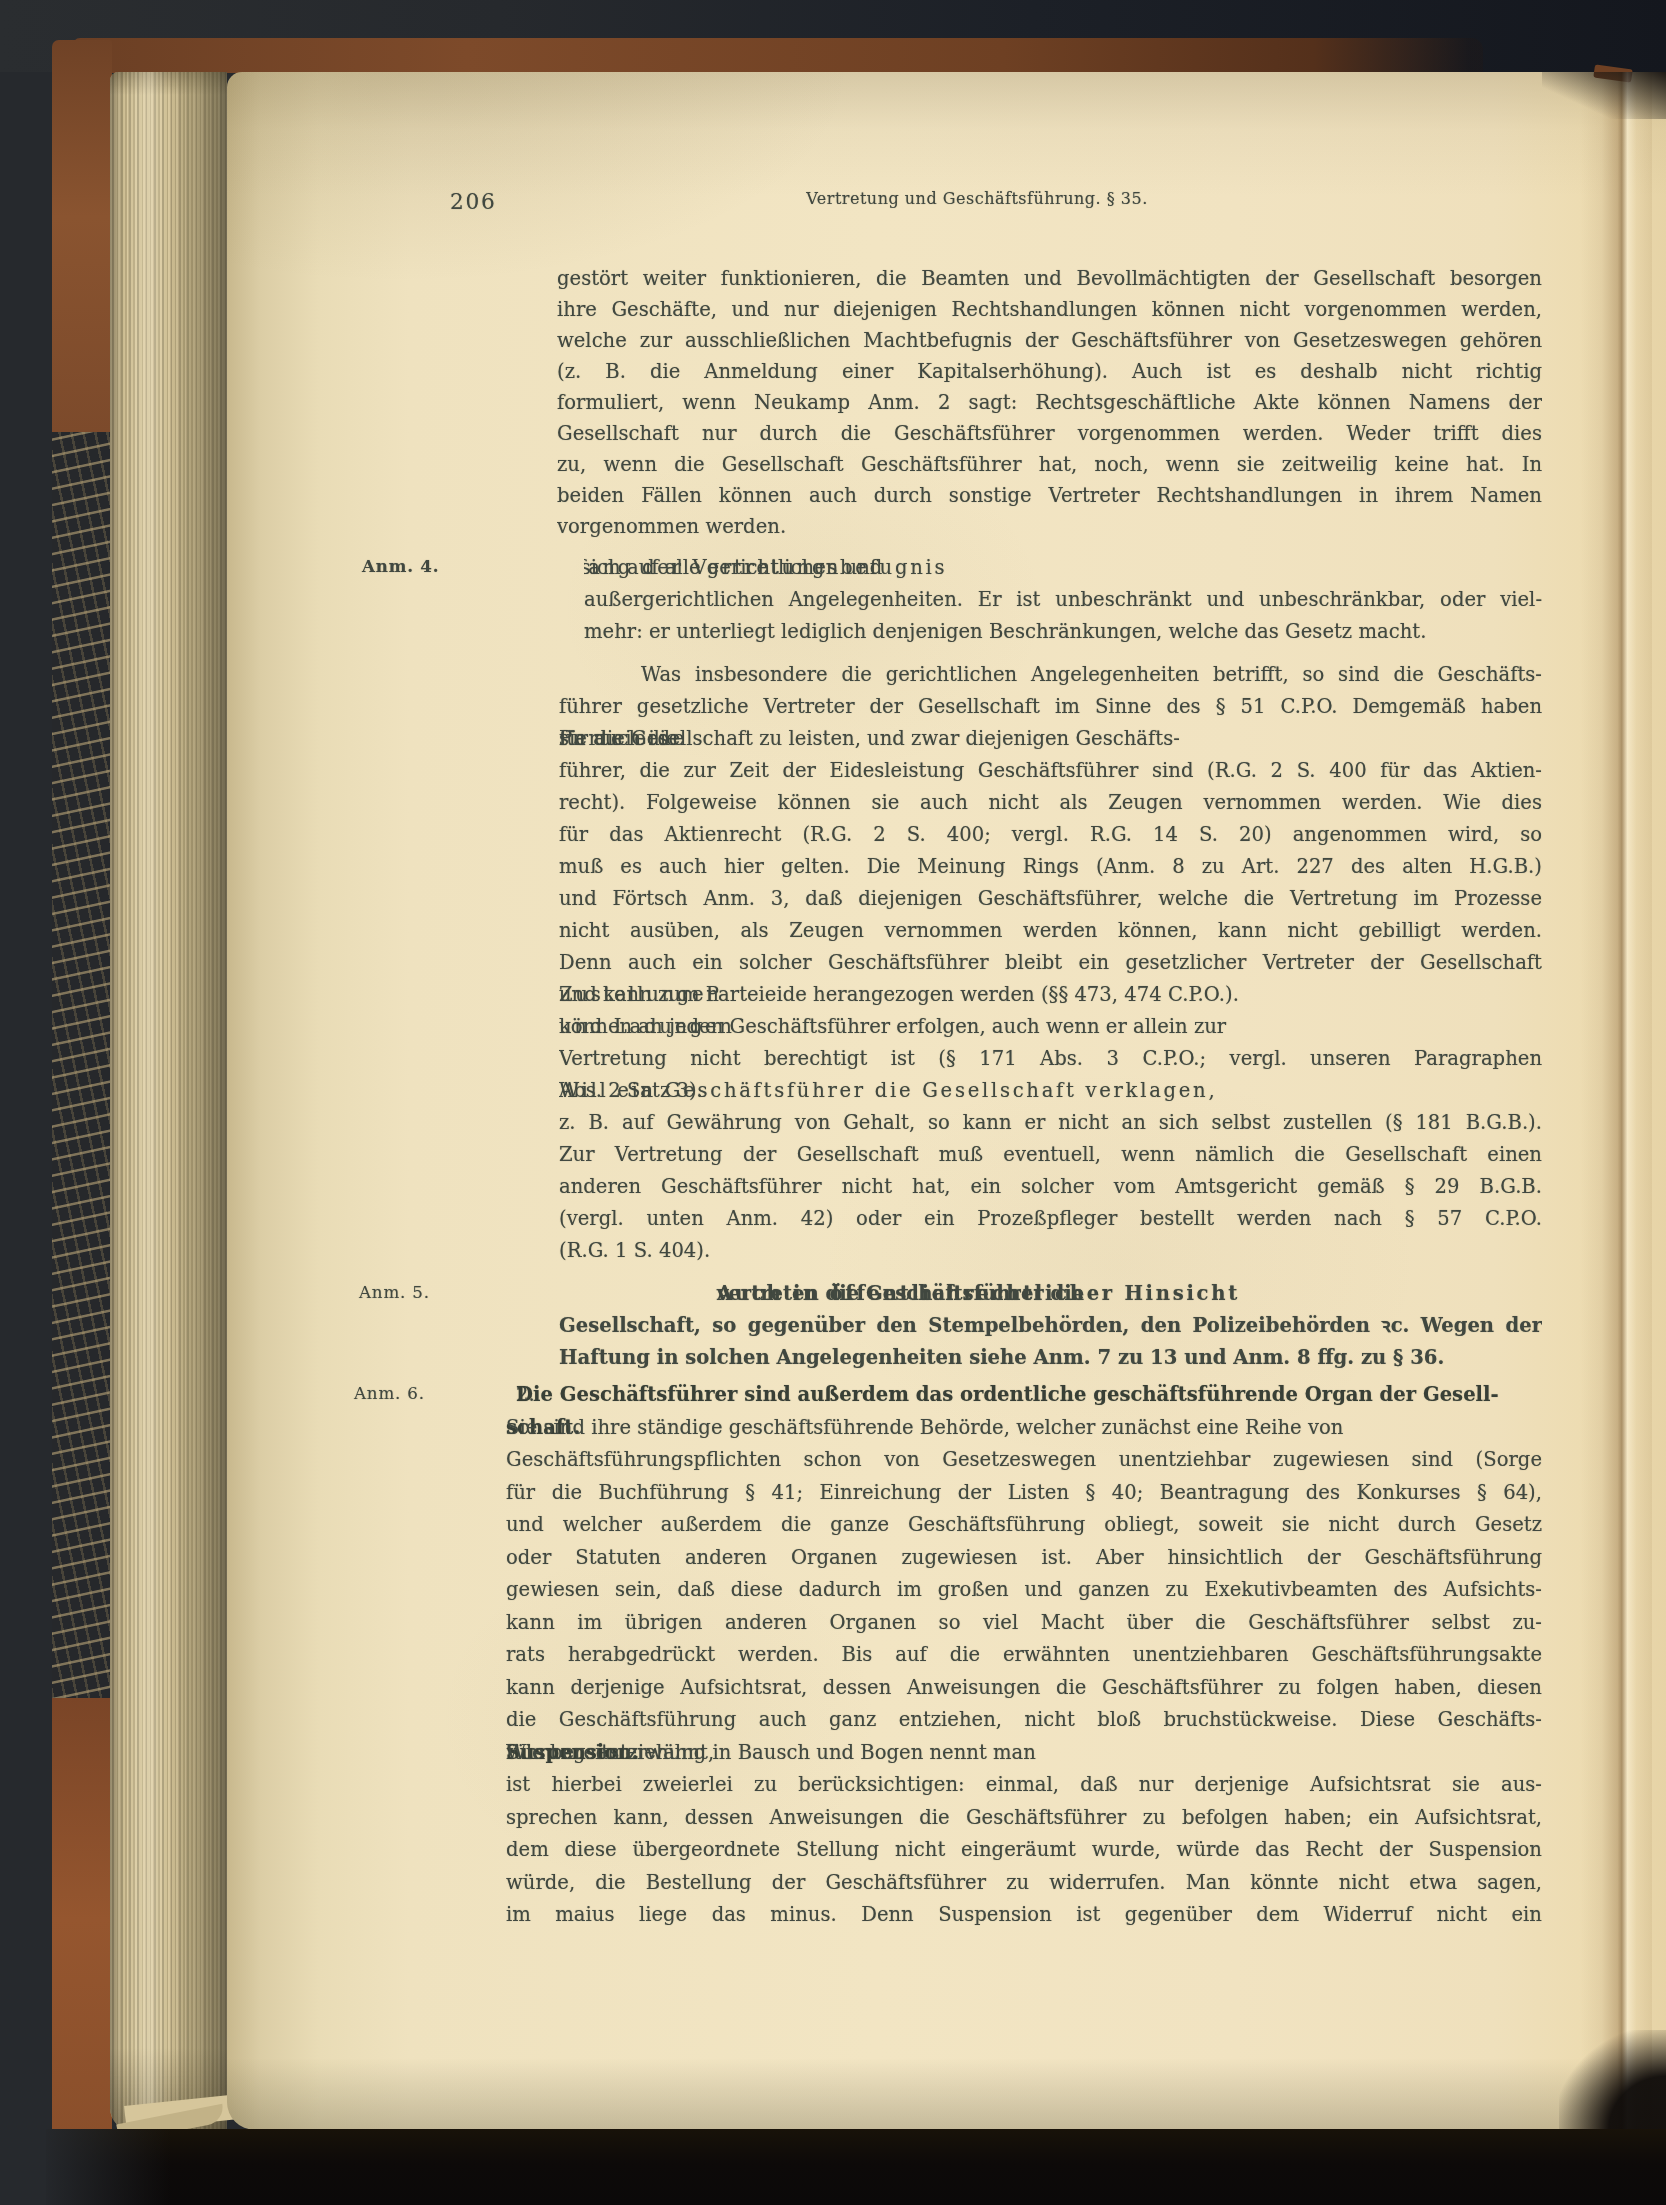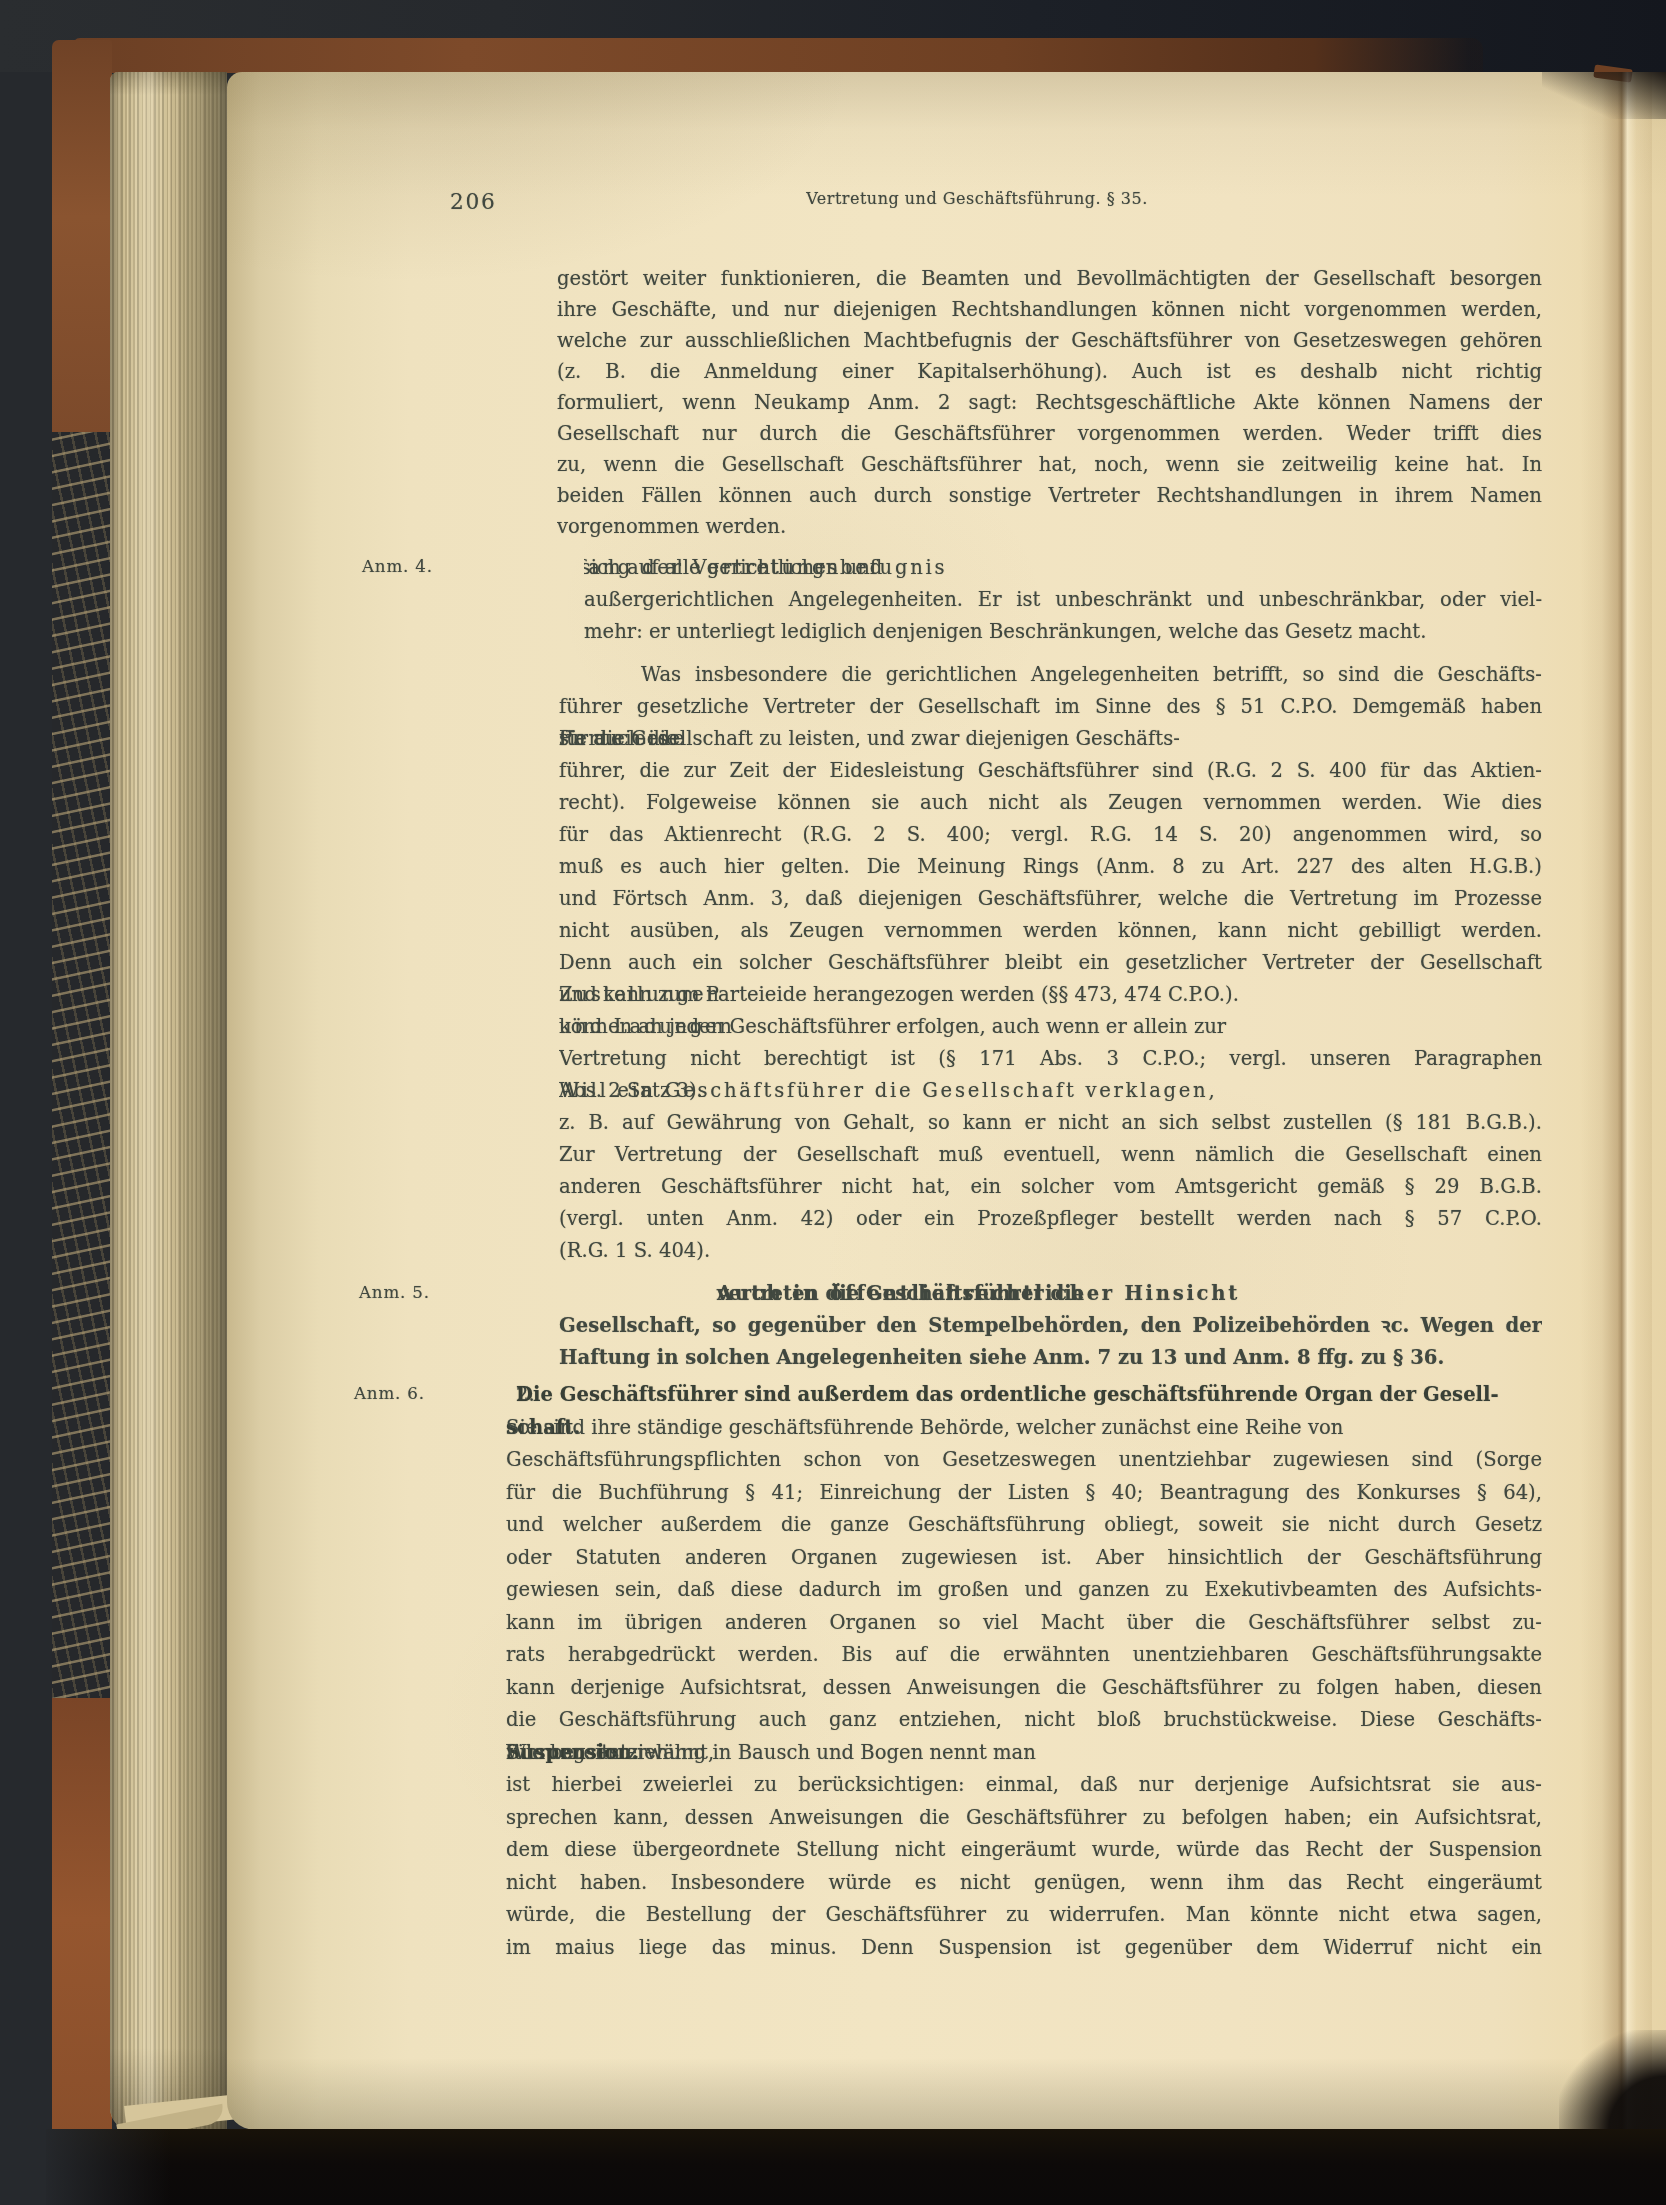--- a/index.html
+++ b/index.html
@@ -56,21 +56,21 @@
     background:linear-gradient(205deg,rgba(18,15,14,.95),rgba(18,15,14,0) 70%);}
   .corner-br{right:0;bottom:0;width:108px;height:100px;pointer-events:none;
     background:radial-gradient(ellipse at 100% 100%,rgba(12,9,8,.95) 0 38%,transparent 75%);}
   .cover-nub{right:35px;top:-5px;width:38px;height:13.3px;background:#6e4023;transform:rotate(8deg);border-radius:2.5px;}
 
   
   .ink{color:#414840;text-shadow:0 0 1px rgba(70,76,62,.5);}
   .page-number{left:223px;top:117px;font-size:21.7px;letter-spacing:1.7px;}
   .running-title{left:275px;top:117px;width:950px;text-align:center;font-size:16px;letter-spacing:0.5px;}
   .mnote{font-size:16.7px;letter-spacing:0.8px;}
-  .mnote4{left:135px;top:484px;}
+  .mnote4{left:135px;top:484px;font-weight:bold;}
   .mnote5{left:132px;top:1210px;}
   .mnote6{left:127px;top:1311px;}
 
   .para{font-size:19.6px;}
   .para .tline{position:relative;text-align:justify;text-align-last:justify;
     height:var(--lh);line-height:var(--lh);overflow:hidden;white-space:normal;}
   .para .tlast{text-align-last:left;}
   .seg-sp{letter-spacing:2.7px;}
   .seg-b{font-weight:bold;color:#383f36;}
   .para-cont{left:330px;top:191px;width:985px;--lh:31px;}
@@ -194,21 +194,20 @@
         <div class="tline">kann derjenige Aufsichtsrat, dessen Anweisungen die Geschäftsführer zu folgen haben, diesen</div>
         <div class="tline">die Geschäftsführung auch ganz entziehen, nicht bloß bruchstückweise. Diese Geschäfts-</div>
         <div class="tline">
           <span class="seg-n">führungsentziehung in Bausch und Bogen nennt man </span>
           <span class="seg-b">Suspension.</span>
           <span class="seg-n"> Wie bereits erwähnt,</span>
         </div>
         <div class="tline">ist hierbei zweierlei zu berücksichtigen: einmal, daß nur derjenige Aufsichtsrat sie aus-</div>
         <div class="tline">sprechen kann, dessen Anweisungen die Geschäftsführer zu befolgen haben; ein Aufsichtsrat,</div>
         <div class="tline">dem diese übergeordnete Stellung nicht eingeräumt wurde, würde das Recht der Suspension</div>
-        <div class="tline">nicht haben. Insbesondere würde es nicht genügen, wenn ihm das Recht eingeräumt</div>
         <div class="tline">würde, die Bestellung der Geschäftsführer zu widerrufen. Man könnte nicht etwa sagen,</div>
         <div class="tline">im maius liege das minus. Denn Suspension ist gegenüber dem Widerruf nicht ein</div>
       </div>
 
     <div class="crease"></div>
     <div class="corner-tr"></div>
     <div class="corner-br"></div>
   </div>
 
   <div class="bg-bottom"></div>

